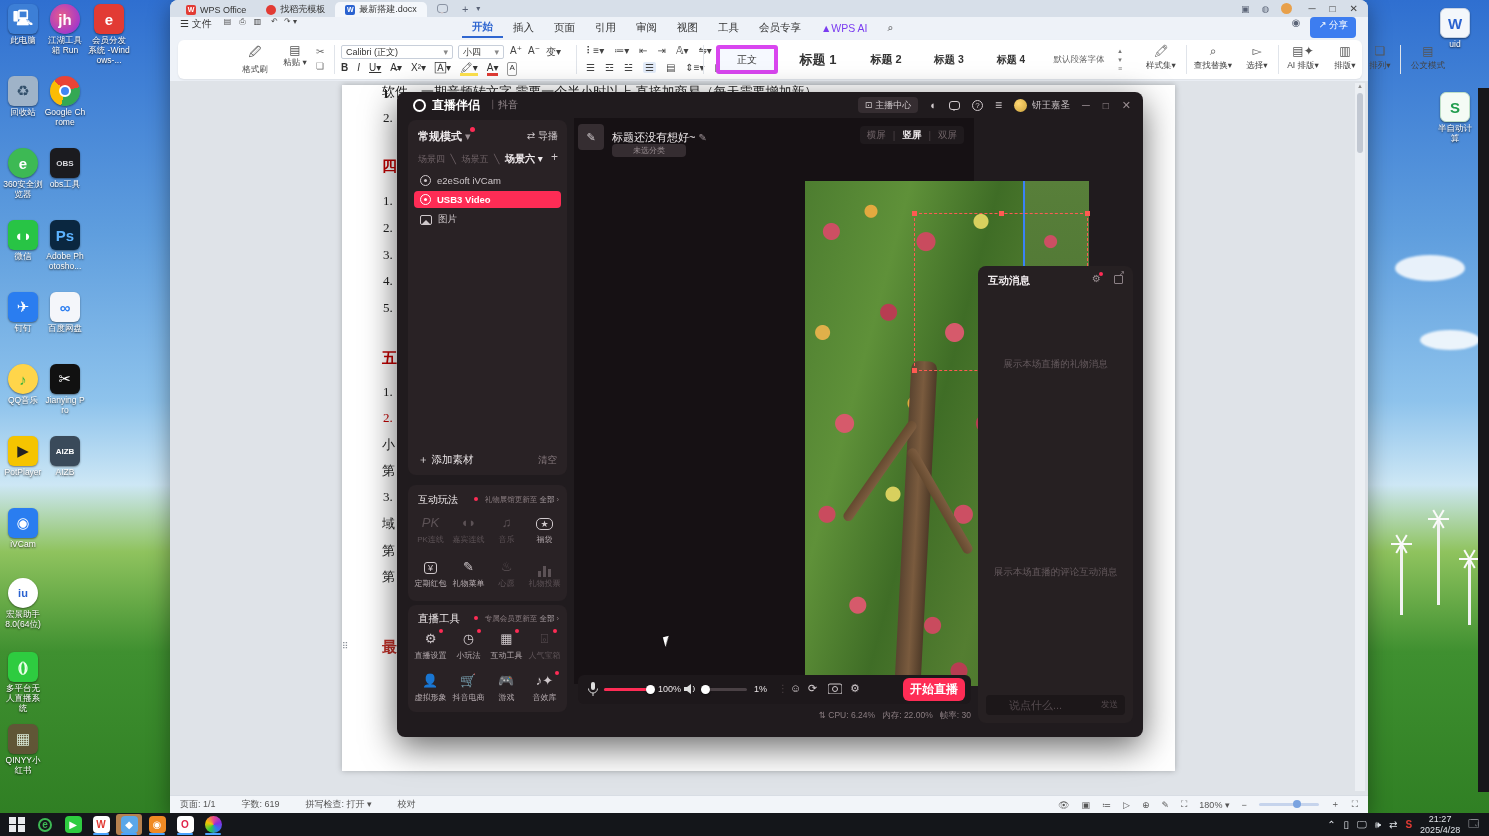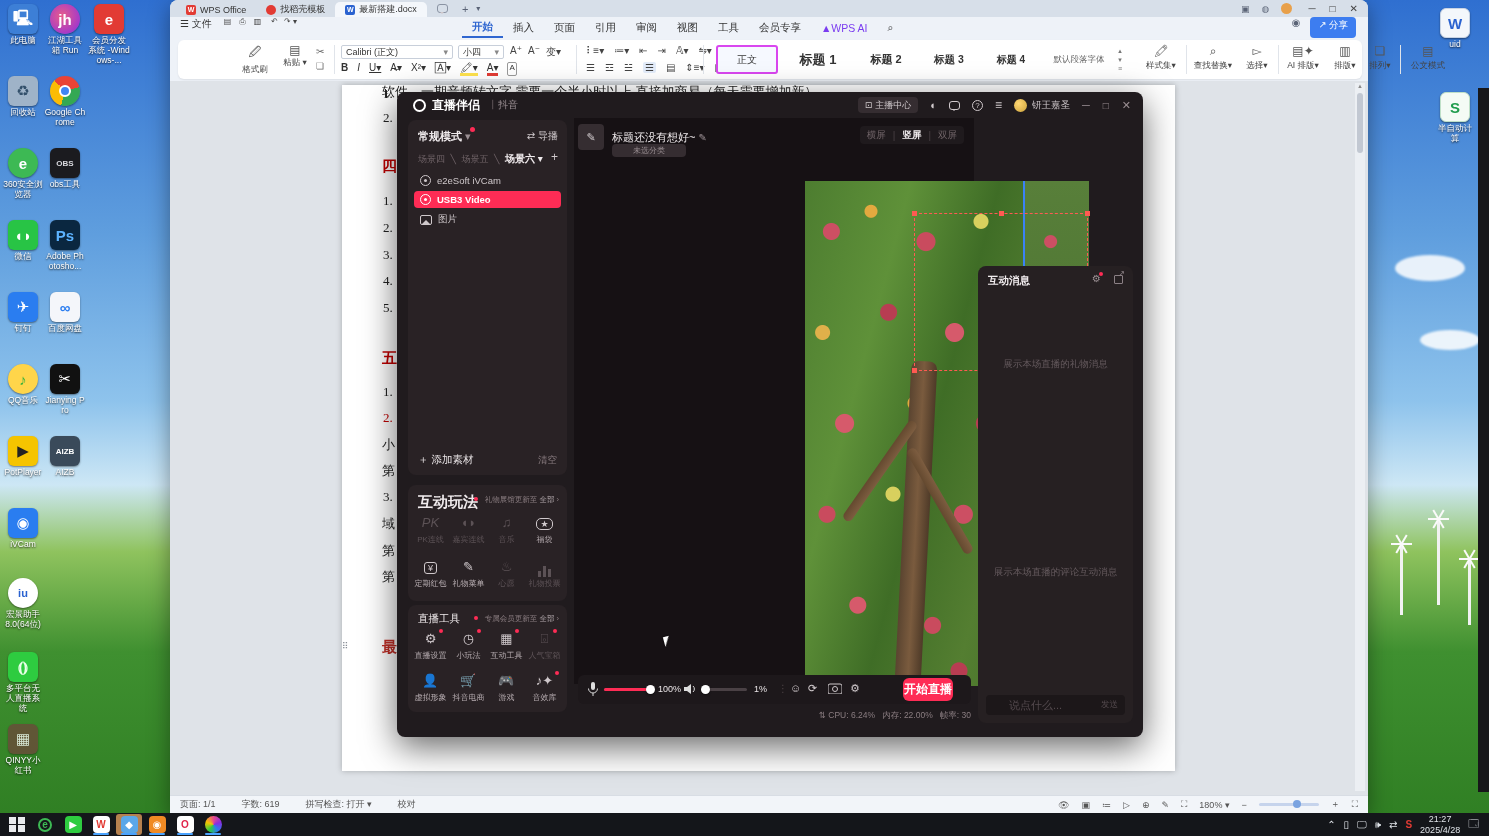--- a/index.html
+++ b/index.html
@@ -30,21 +30,21 @@
   .wtab { height:15px; margin-top:2px; display:flex; align-items:center; gap:4px; padding:0 10px; font-size:9px; color:#333; border-radius:5px 5px 0 0; }
   .wtab.active { background:#f4f7fb; }
   .wps-menurow { position:absolute; left:0; top:17px; width:100%; height:21px; background:#eef2f8; display:flex; font-size:10px; color:#333; }
   .rtab { padding:0 10px; font-size:10.5px; color:#333; height:21px; display:flex; align-items:center; }
   .rtab.active { color:#2f66d0; font-weight:bold; border-bottom:2px solid #2f66d0; }
   .wps-ribbon { position:absolute; left:0; top:38px; width:100%; height:43px; background:#eef2f8; }
   .ribbon-panel { position:absolute; left:8px; top:2px; width:1184px; height:39px; background:#fff; border-radius:6px; box-shadow:0 1px 2px rgba(0,0,0,.08); }
   .minibtn { font-size:8px; color:#444; text-align:center; }
   .vr { position:absolute; width:1px; background:#e0e4ea; top:5px; height:29px; }
   .stylebox { position:absolute; top:5px; height:29px; display:flex; align-items:center; justify-content:center; font-size:10px; color:#333; }
-  .stylebox.sel { border:2px solid #d946ef; border-radius:3px; background:#f6f9ff; }
+  .stylebox.sel { border:4px solid #d946ef; border-radius:3px; background:#f6f9ff; }
   .rt-item { position:absolute; top:4px; width:42px; text-align:center; font-size:8.5px; color:#444; }
   .rt-item .i { font-size:12px; height:16px; color:#555; }
 
   .docarea { position:absolute; left:0; top:81px; width:1198px; height:714px; background:#dfe3e8; overflow:hidden; }
   .page { position:absolute; left:172px; top:4px; width:833px; height:686px; background:#fff; box-shadow:0 0 6px rgba(0,0,0,.25); }
   .dline { position:absolute; font-family:"Liberation Serif","DejaVu Serif",serif; color:#222; font-size:13px; }
   .dline.h { color:#c00000; font-weight:bold; font-size:15px; }
   .dline.red { color:#c00000; }
   .dline.h2 { color:#c03028; font-weight:bold; font-size:15px; }
   .wps-status { position:absolute; left:0; top:795px; width:1198px; height:18px; background:#f2f5f9; border-top:1px solid #d8dde4;
@@ -482,21 +482,21 @@
       </div>
       <div class="srcrow" style="top:91px;">
         <span class="ic-pic"></span>
         <span>图片</span>
       </div>
       <div class="abs" style="left:10px;bottom:8px;font-size:10.5px;color:#e9e4e6;">＋ <span>添加素材</span></div>
       <div class="abs" style="right:10px;bottom:8px;font-size:9.5px;color:#8a7d81;">清空</div>
     </div>
 
     <div class="card" style="left:11px;top:393px;width:159px;height:116px;">
-      <div class="abs" style="left:10px;top:8px;font-size:15px;font-weight:bold;color:#f0ebed;">互动玩法</div>
+      <div class="abs" style="left:10px;top:8px;font-size:10px;font-weight:normal;color:#f0ebed;">互动玩法</div>
       <span class="reddot" style="left:66px;top:12px;width:4px;height:4px;"></span>
       <div class="abs" style="right:8px;top:10px;font-size:7.5px;color:#8a7d81;white-space:nowrap;"><span>礼物展馆更新至</span> <span style="color:#b5abaf;">全部</span> ›</div>
       <div class="gitem dimmed" style="left:4px;top:28px;">
           <div class="gi"><i>PK</i></div>
           <div class="gl">PK连线</div>
         </div>
       <div class="gitem dimmed" style="left:42px;top:28px;">
           <div class="gi">◖◗</div>
           <div class="gl">嘉宾连线</div>
         </div>
@@ -616,21 +616,21 @@
           </div>
         <div class="abs" style="left:176px;top:9px;font-size:9px;color:#e9e4e6;">1%</div>
         <span class="abs" style="left:200px;top:8px;color:#4a4145;font-size:10px;">⋮</span>
         <span class="abs" style="left:212px;top:7px;font-size:11px;color:#cfc8cb;">☺</span>
         <span class="abs" style="left:230px;top:7px;font-size:11px;color:#cfc8cb;">⟳</span>
         <svg class="abs" style="left:250px;top:8px;" width="14" height="11" viewBox="0 0 14 11">
             <rect x="0" y="1" width="14" height="10" rx="2" fill="none" stroke="#cfc8cb"></rect>
             <circle cx="7" cy="6" r="2.5" fill="none" stroke="#cfc8cb"></circle>
           </svg>
         <span class="abs" style="left:272px;top:7px;font-size:11px;color:#cfc8cb;">⚙</span>
-        <div class="startbtn" style="left:325px;top:3px;width:50px;height:23px;">开始直播</div>
+        <div class="startbtn" style="left:325px;top:3px;width:62px;height:23px;">开始直播</div>
       </div>
 
       <div class="abs" style="left:0;top:592px;width:397px;text-align:right;font-size:8.5px;color:#8a7d81;">
         <span>⇅</span>
         <span>CPU: 6.24%</span>&nbsp;&nbsp;
         <span>内存: 22.00%</span>&nbsp;&nbsp;
         <span>帧率: 30</span>
       </div>
     </div>
 

